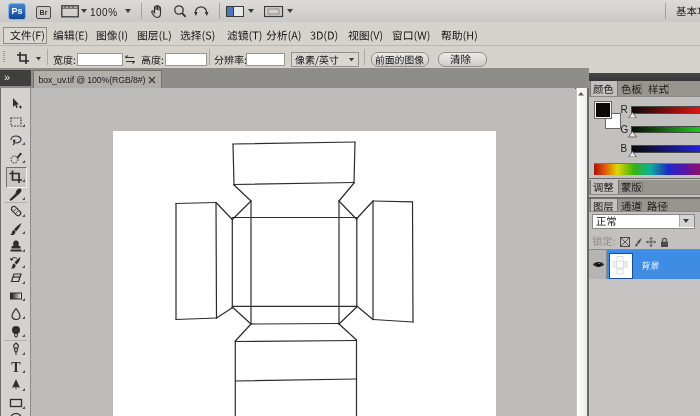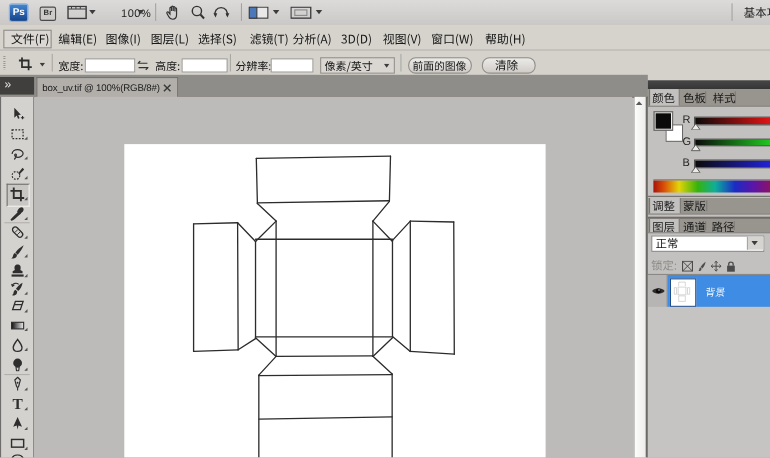--- a/index.html
+++ b/index.html
@@ -3,21 +3,21 @@
 <div style="position:absolute;left:0;top:0;width:700px;height:22px;background:linear-gradient(#dddbda,#cbc9c8);border-bottom:1px solid #9b9998"></div>
 <div style="position:absolute;left:8px;top:3px;width:16px;height:15px;background:linear-gradient(#4486cf,#14448c);border:1px solid #86b3e0;border-radius:3px;color:#fff;font-size:9px;font-weight:bold;text-align:center;line-height:15px">Ps</div>
 <div style="position:absolute;left:36px;top:6px;width:13px;height:11px;background:#cdcbca;border:1px solid #4c4a49;border-radius:2px;color:#333;font-size:7px;font-weight:bold;text-align:center;line-height:11px">Br</div>
 <svg class="abs" style="left:61px;top:5px" width="19" height="13" viewBox="0 0 19 13">
     <rect x="0.8" y="0.8" width="16.5" height="11" fill="none" stroke="#3a3a3a" stroke-width="1.3"></rect>
     <path d="M1,3.2 H17 M4,1 V3 M8,1 V3 M12,1 V3" stroke="#3a3a3a" stroke-width="0.9" fill="none"></path>
   </svg>
 <svg class="abs" style="left:81px;top:9px" width="7" height="5">
     <path d="M0,0 L6,0 L3,4 Z" fill="#3c3c3c"></path>
   </svg>
-<div style="position:absolute;left:110px;top:6.5px;font-size:10px;color:#222;letter-spacing:0.5px">100%</div>
+<div style="position:absolute;left:90px;top:6.5px;font-size:10px;color:#222;letter-spacing:0.5px">100%</div>
 <svg class="abs" style="left:125px;top:9px" width="7" height="5">
     <path d="M0,0 L6,0 L3,4 Z" fill="#3c3c3c"></path>
   </svg>
 <div style="position:absolute;left:141px;top:3px;width:1px;height:16px;background:#a5a3a2"></div>
 <svg class="abs" style="left:150px;top:4px" width="16" height="15" viewBox="0 0 16 15">
     <path d="M4.5,7 L4.5,3.4 C4.5,2.2 6,2.2 6,3.4 L6,6 L6,2.4 C6,1.2 7.5,1.2 7.5,2.4 L7.5,6 L7.5,2.8 C7.5,1.6 9,1.6 9,2.8 L9,6.4 L9,4 C9,2.8 10.5,2.8 10.5,4 L10.5,9.5 C10.5,12 9.4,13.5 7,13.5 C5,13.5 4.2,12.6 3.2,10.8 L1.8,8.2 C1.2,7.1 2.6,6.3 3.3,7.3 L4.5,8.8 Z" fill="none" stroke="#333" stroke-width="1.1"></path>
   </svg>
 <svg class="abs" style="left:172px;top:4px" width="16" height="15" viewBox="0 0 16 15">
     <circle cx="7" cy="6" r="4.2" fill="none" stroke="#333" stroke-width="1.3"></circle>
     <line x1="10.2" y1="9.2" x2="13.5" y2="12.8" stroke="#333" stroke-width="1.8"></line>

